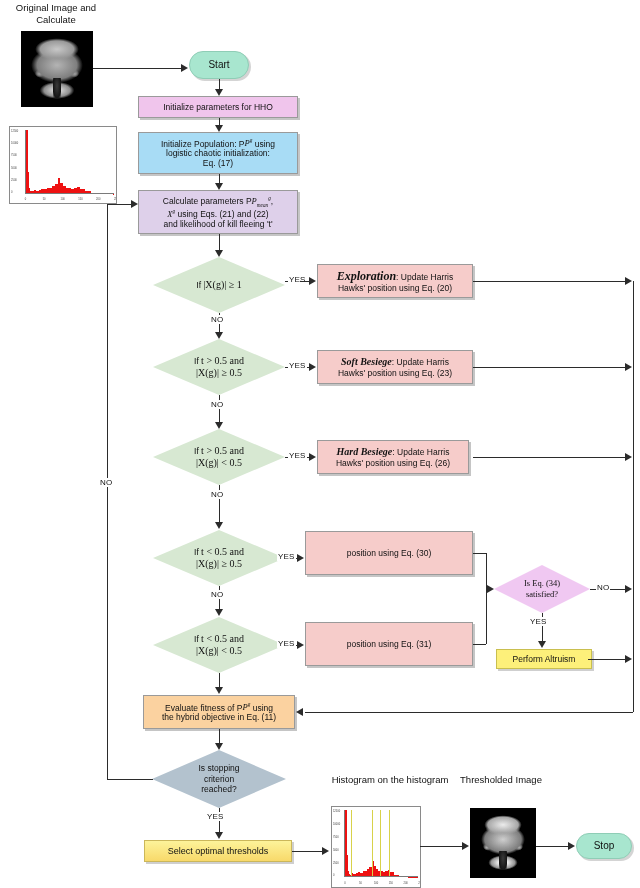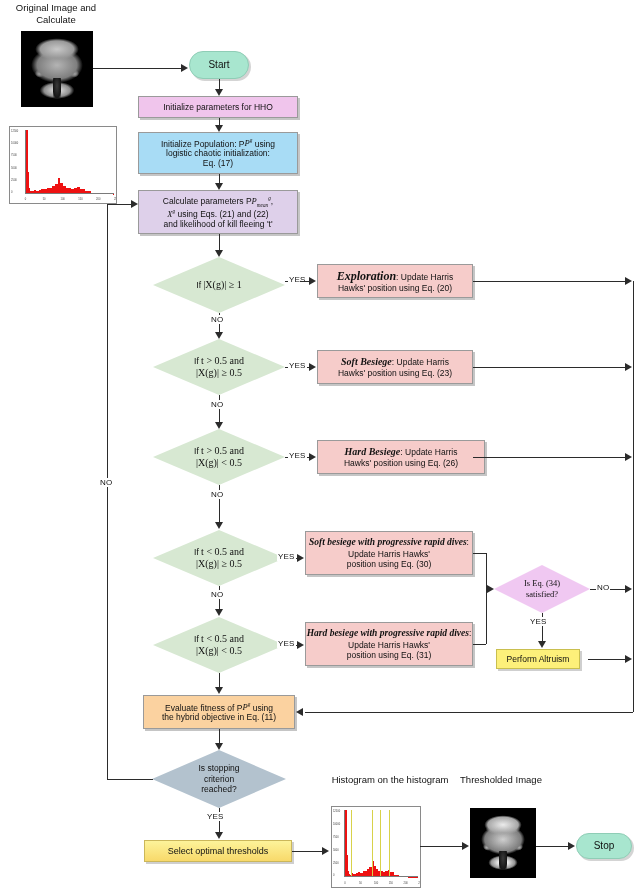--- a/index.html
+++ b/index.html
@@ -223,53 +223,51 @@
   </div>
 </div>
 
 <div class="node box rose" style="left:317px;top:350px;width:156px;height:34px;font-size:8.5px;">
   <div>
     <div><span class="ph" style="font-size:10px;">Soft Besiege</span><span>: Update Harris</span></div>
     <div>Hawks' position using Eq. (23)</div>
   </div>
 </div>
 
-<div class="node box rose" style="left:317px;top:440px;width:168px;height:34px;font-size:8.5px;">
+<div class="node box rose" style="left:317px;top:440px;width:152px;height:34px;font-size:8.5px;">
   <div>
     <div><span class="ph" style="font-size:10px;">Hard Besiege</span><span>: Update Harris</span></div>
     <div>Hawks' position using Eq. (26)</div>
   </div>
 </div>
 
 <div class="node box rose" style="left:305px;top:531px;width:168px;height:44px;font-size:8.5px;">
   <div>
-    <div><span class="ph" style="font-size:9.5px;">Soft besiege with progressive rapid dives</span><span>: Update Harris Hawks'</span></div>
     <div>position using Eq. (30)</div>
   </div>
 </div>
 
 <div class="node box rose" style="left:305px;top:622px;width:168px;height:44px;font-size:8.5px;">
   <div>
-    <div><span class="ph" style="font-size:9.5px;">Hard besiege with progressive rapid dives</span><span>: Update Harris Hawks'</span></div>
     <div>position using Eq. (31)</div>
   </div>
 </div>
 
 <div class="dia violet" style="left:494px;top:565px;width:96px;height:48px;font-family:Liberation Serif, serif;">
   <div class="shadow"></div>
   <div class="shape"></div>
   <div class="txt">
     <div>
       <div>Is Eq. (34)</div>
       <div>satisfied?</div>
     </div>
   </div>
 </div>
 
-<div class="node yellow" style="left:496px;top:649px;width:84px;height:20px;font-size:8.5px;
+<div class="node yellow" style="left:496px;top:649px;width:96px;height:20px;font-size:8.5px;
             box-shadow:2px 2px 0 rgba(160,160,160,.5);">
   <span>Perform Altruism</span>
 </div>
 
 <div class="node box orange" style="left:143px;top:695px;width:152px;height:34px;font-size:8.5px;">
   <div>
     <div><span>Evaluate fitness of P</span><span class="mi">P<sup>g</sup></span><span> using</span></div>
     <div>the hybrid objective in Eq. (11)</div>
   </div>
 </div>

